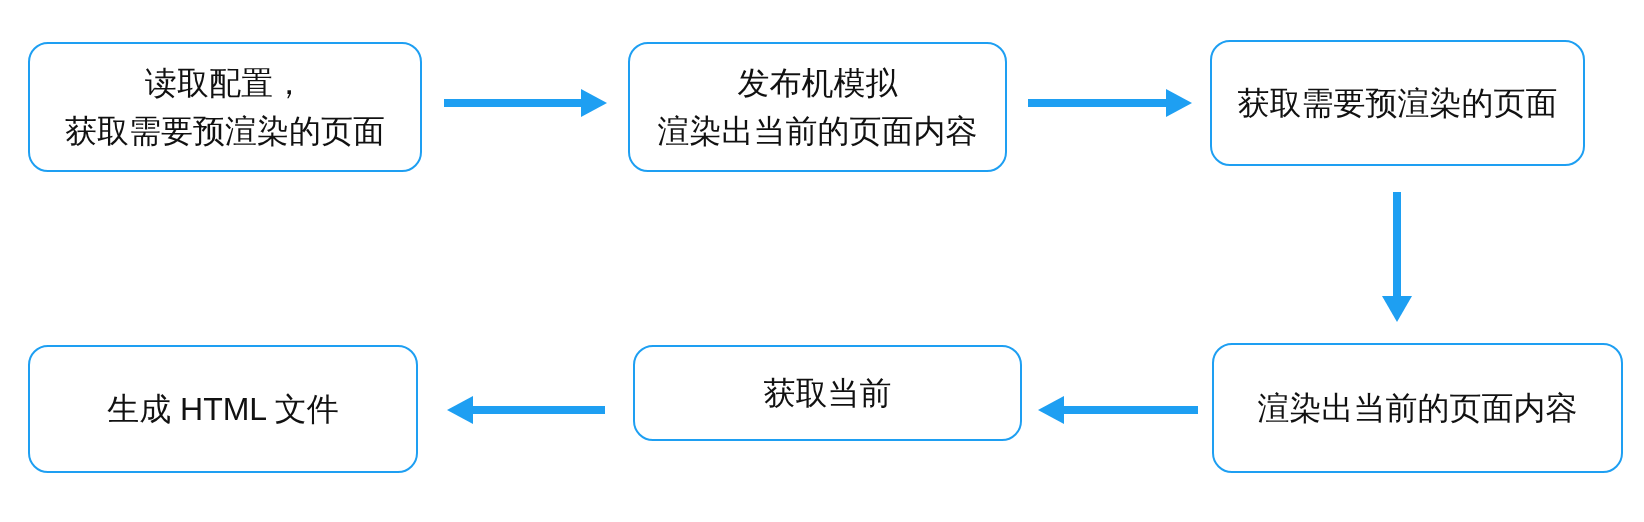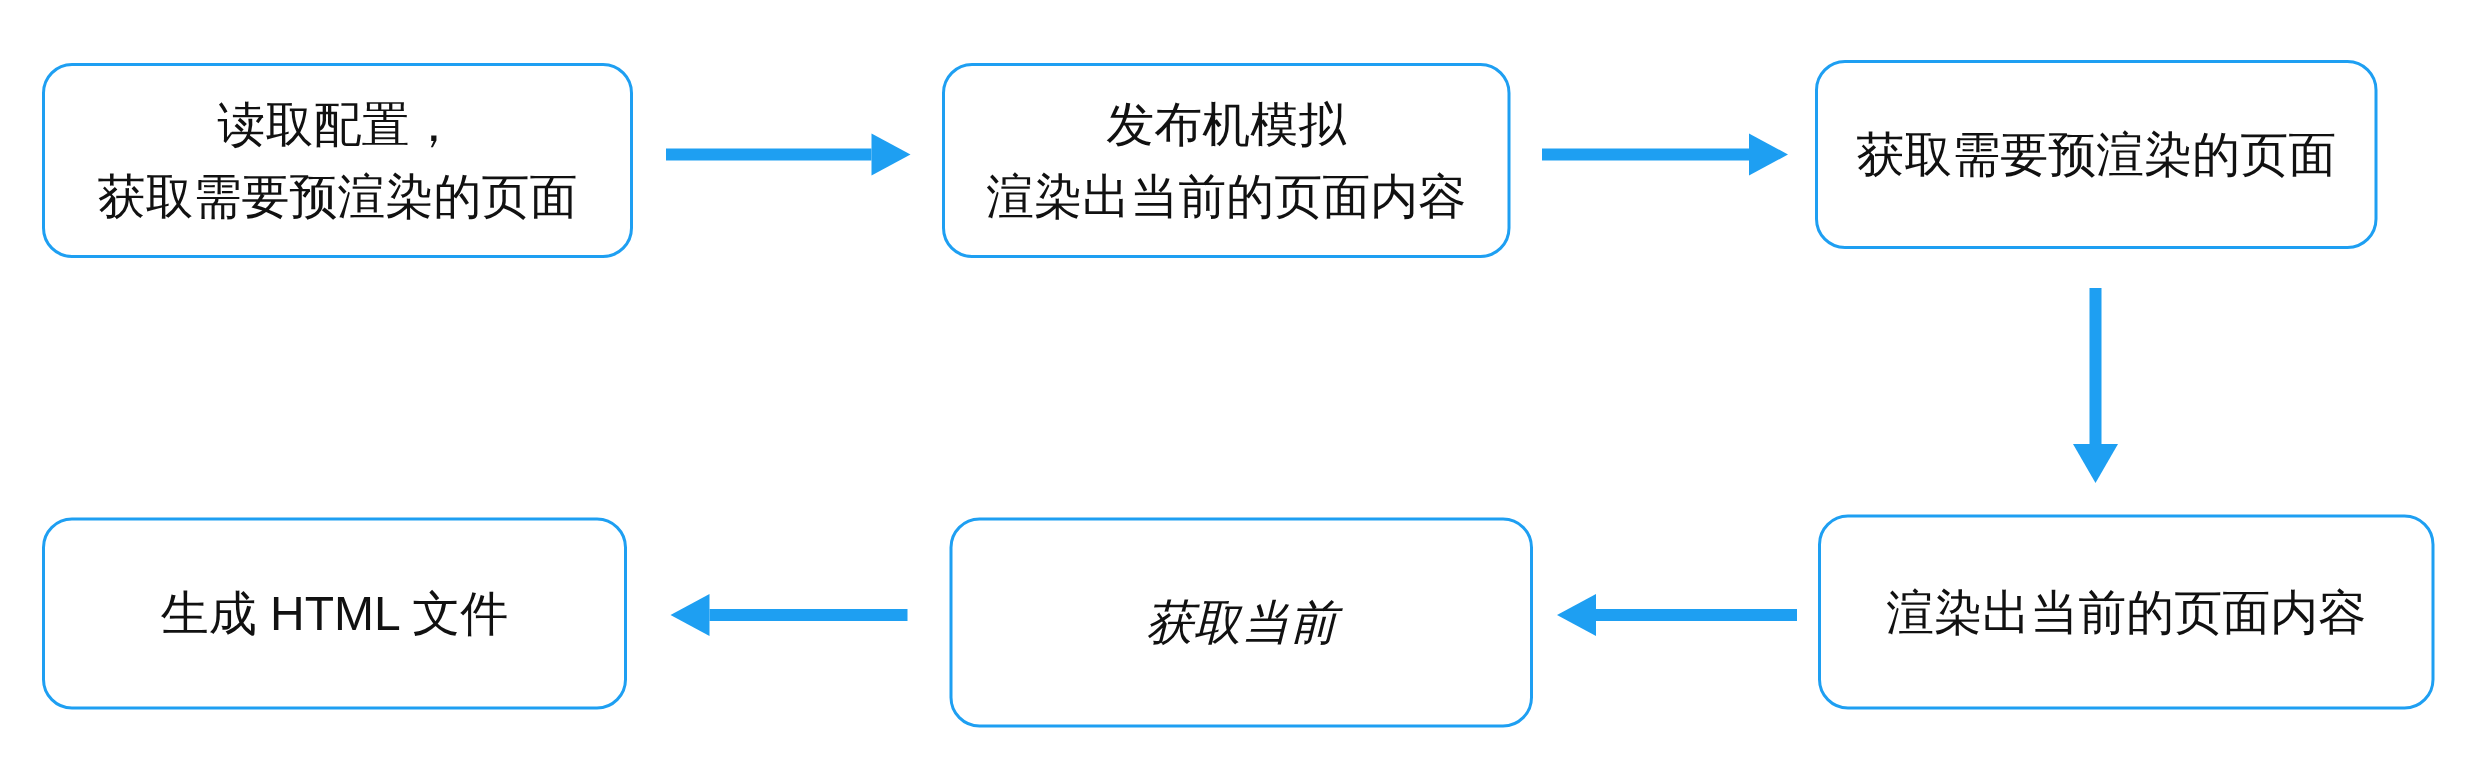--- a/index.html
+++ b/index.html
@@ -33,21 +33,21 @@
     font-size: 32px;
     line-height: 48px;
   }
   .node span { display: block; white-space: pre; }
 
   
   .n1 { left: 28px;   top: 42px;  width: 394px; height: 130px; }
   .n2 { left: 628px;  top: 42px;  width: 379px; height: 130px; }
   .n3 { left: 1210px; top: 40px;  width: 375px; height: 126px; }
   .n4 { left: 1212px; top: 343px; width: 411px; height: 130px; }
-  .n5 { left: 633px;  top: 345px; width: 389px; height: 140px; font-style: italic; }
+  .n5 { left: 633px;  top: 345px; width: 389px; height: 96px; }
   .n6 { left: 28px;   top: 345px; width: 390px; height: 128px; }
 
   
   .arrow { position: absolute; }
   .shaft-h { position: absolute; height: 8px; background: var(--accent); }
   .shaft-v { position: absolute; width: 8px;  background: var(--accent); }
   .head-right {
     position: absolute;
     width: 0; height: 0;
     border-top: 14px solid transparent;

